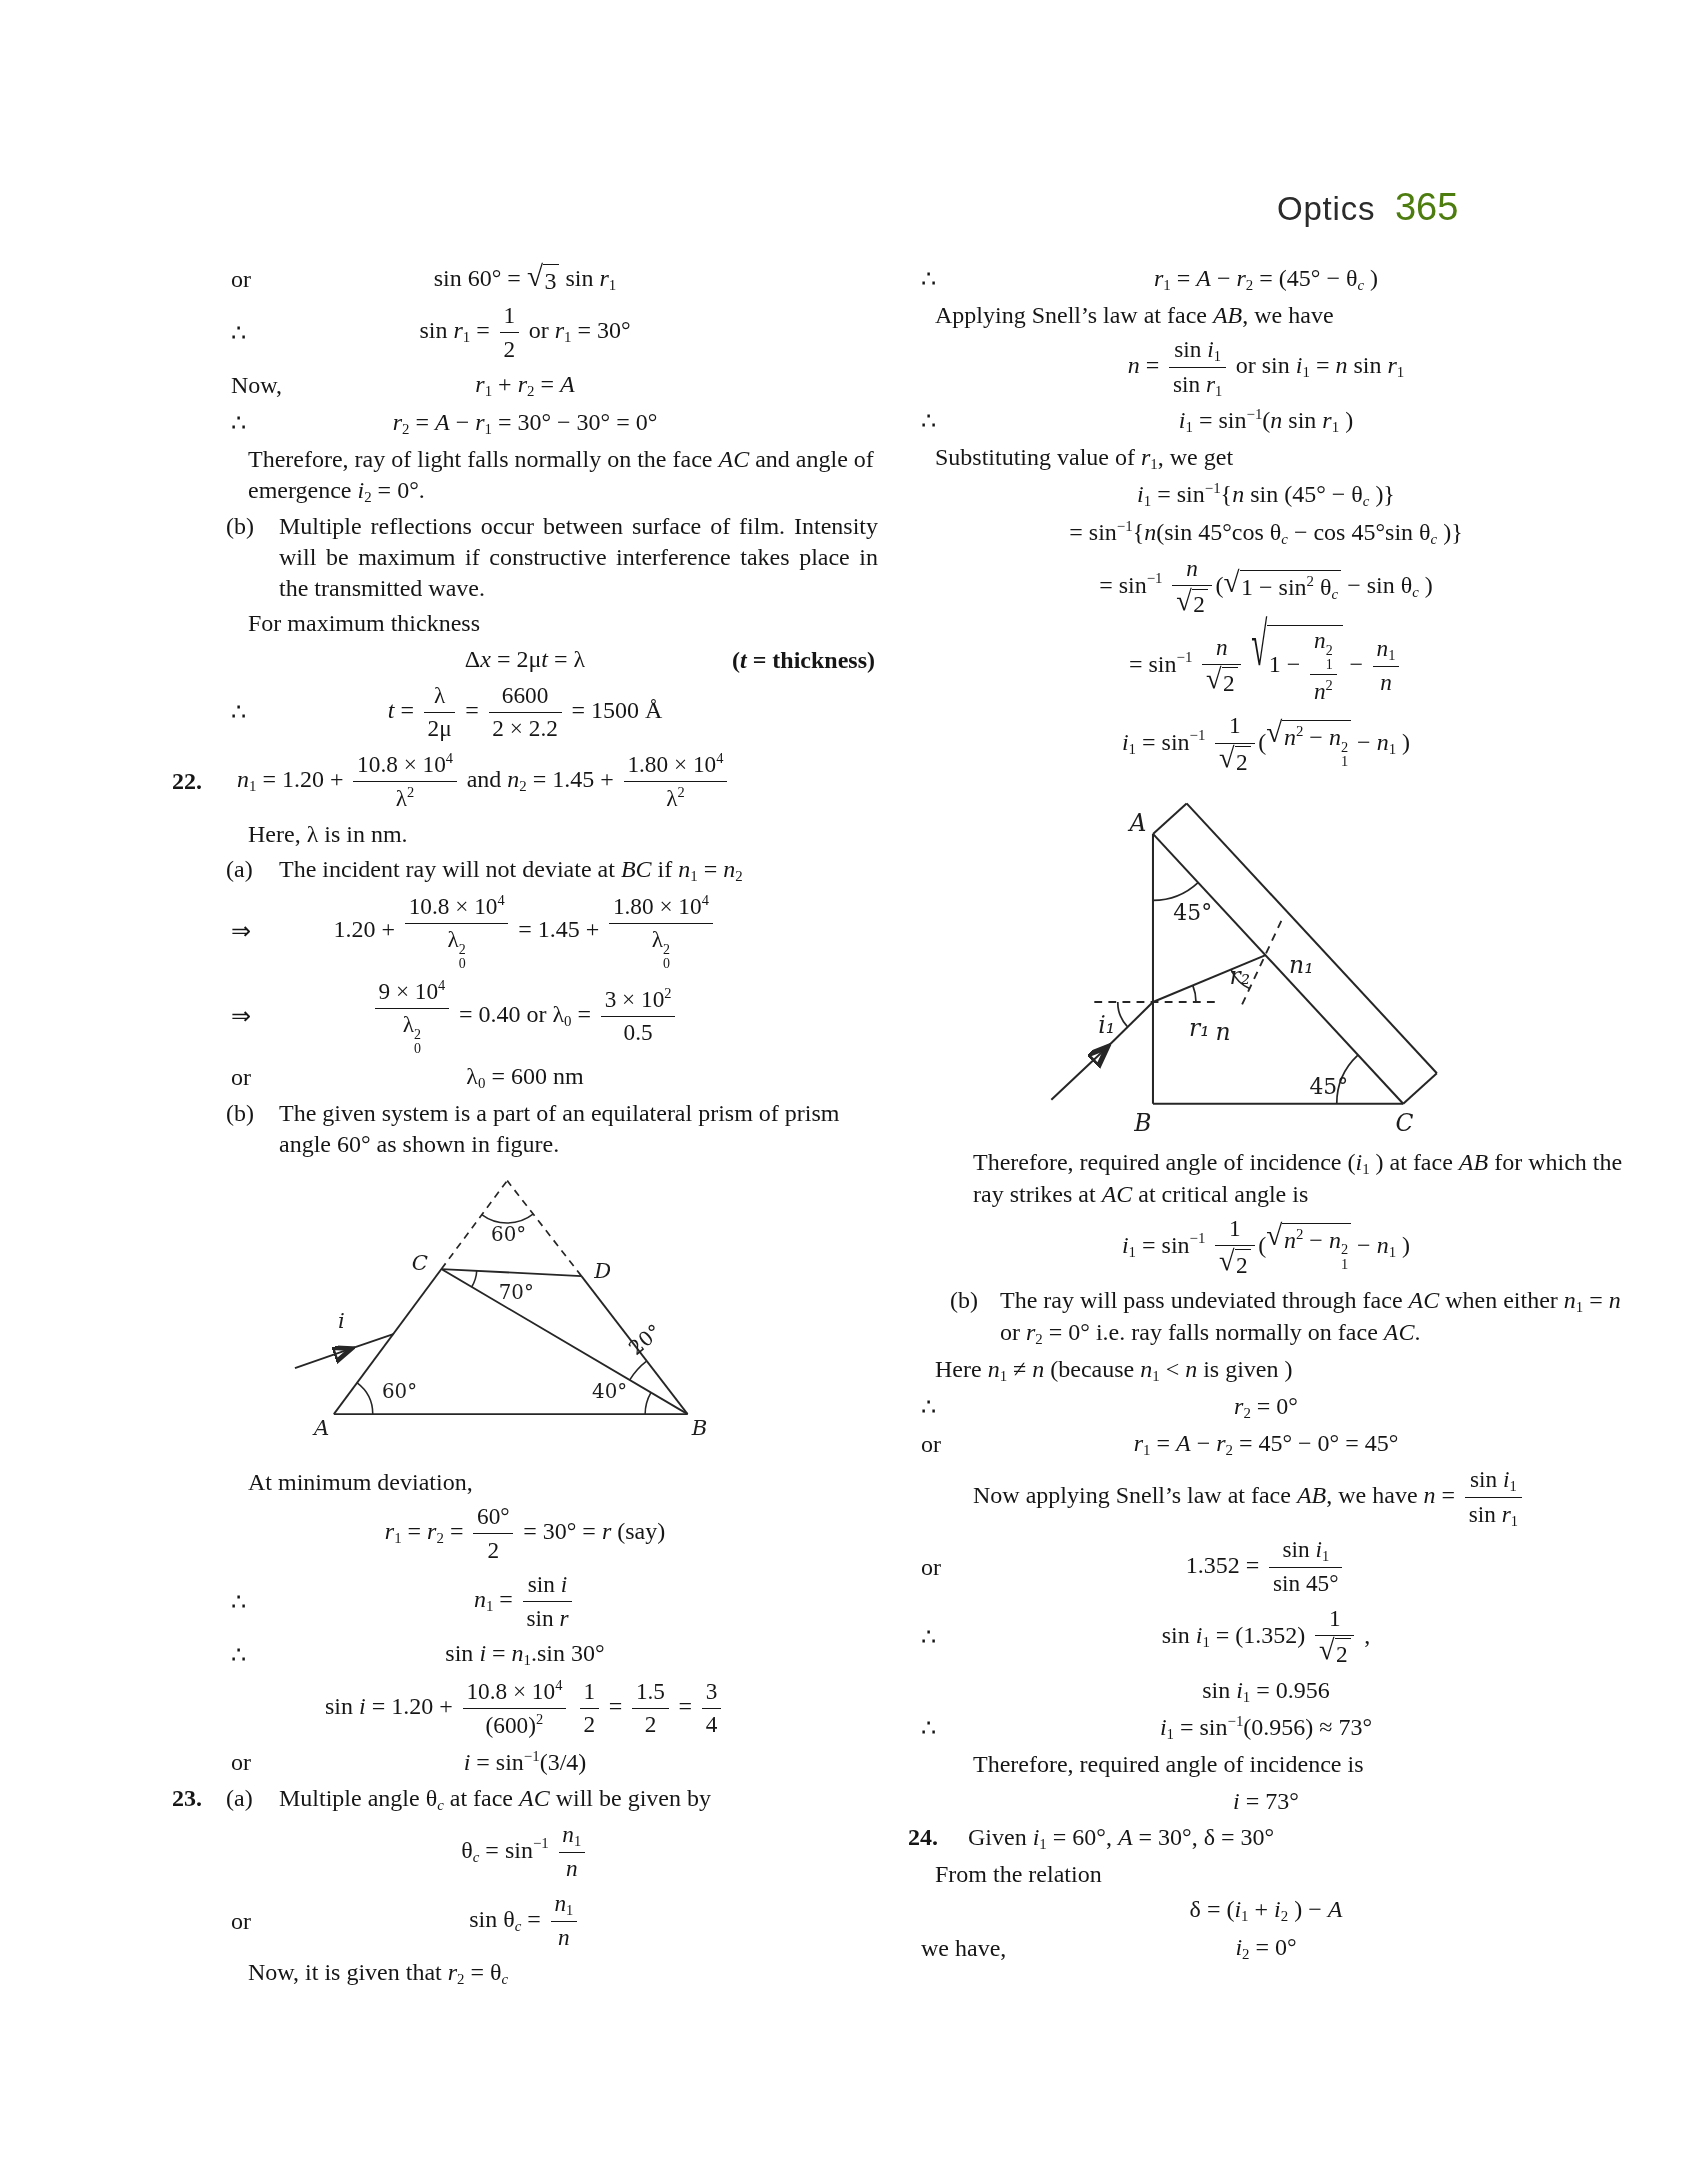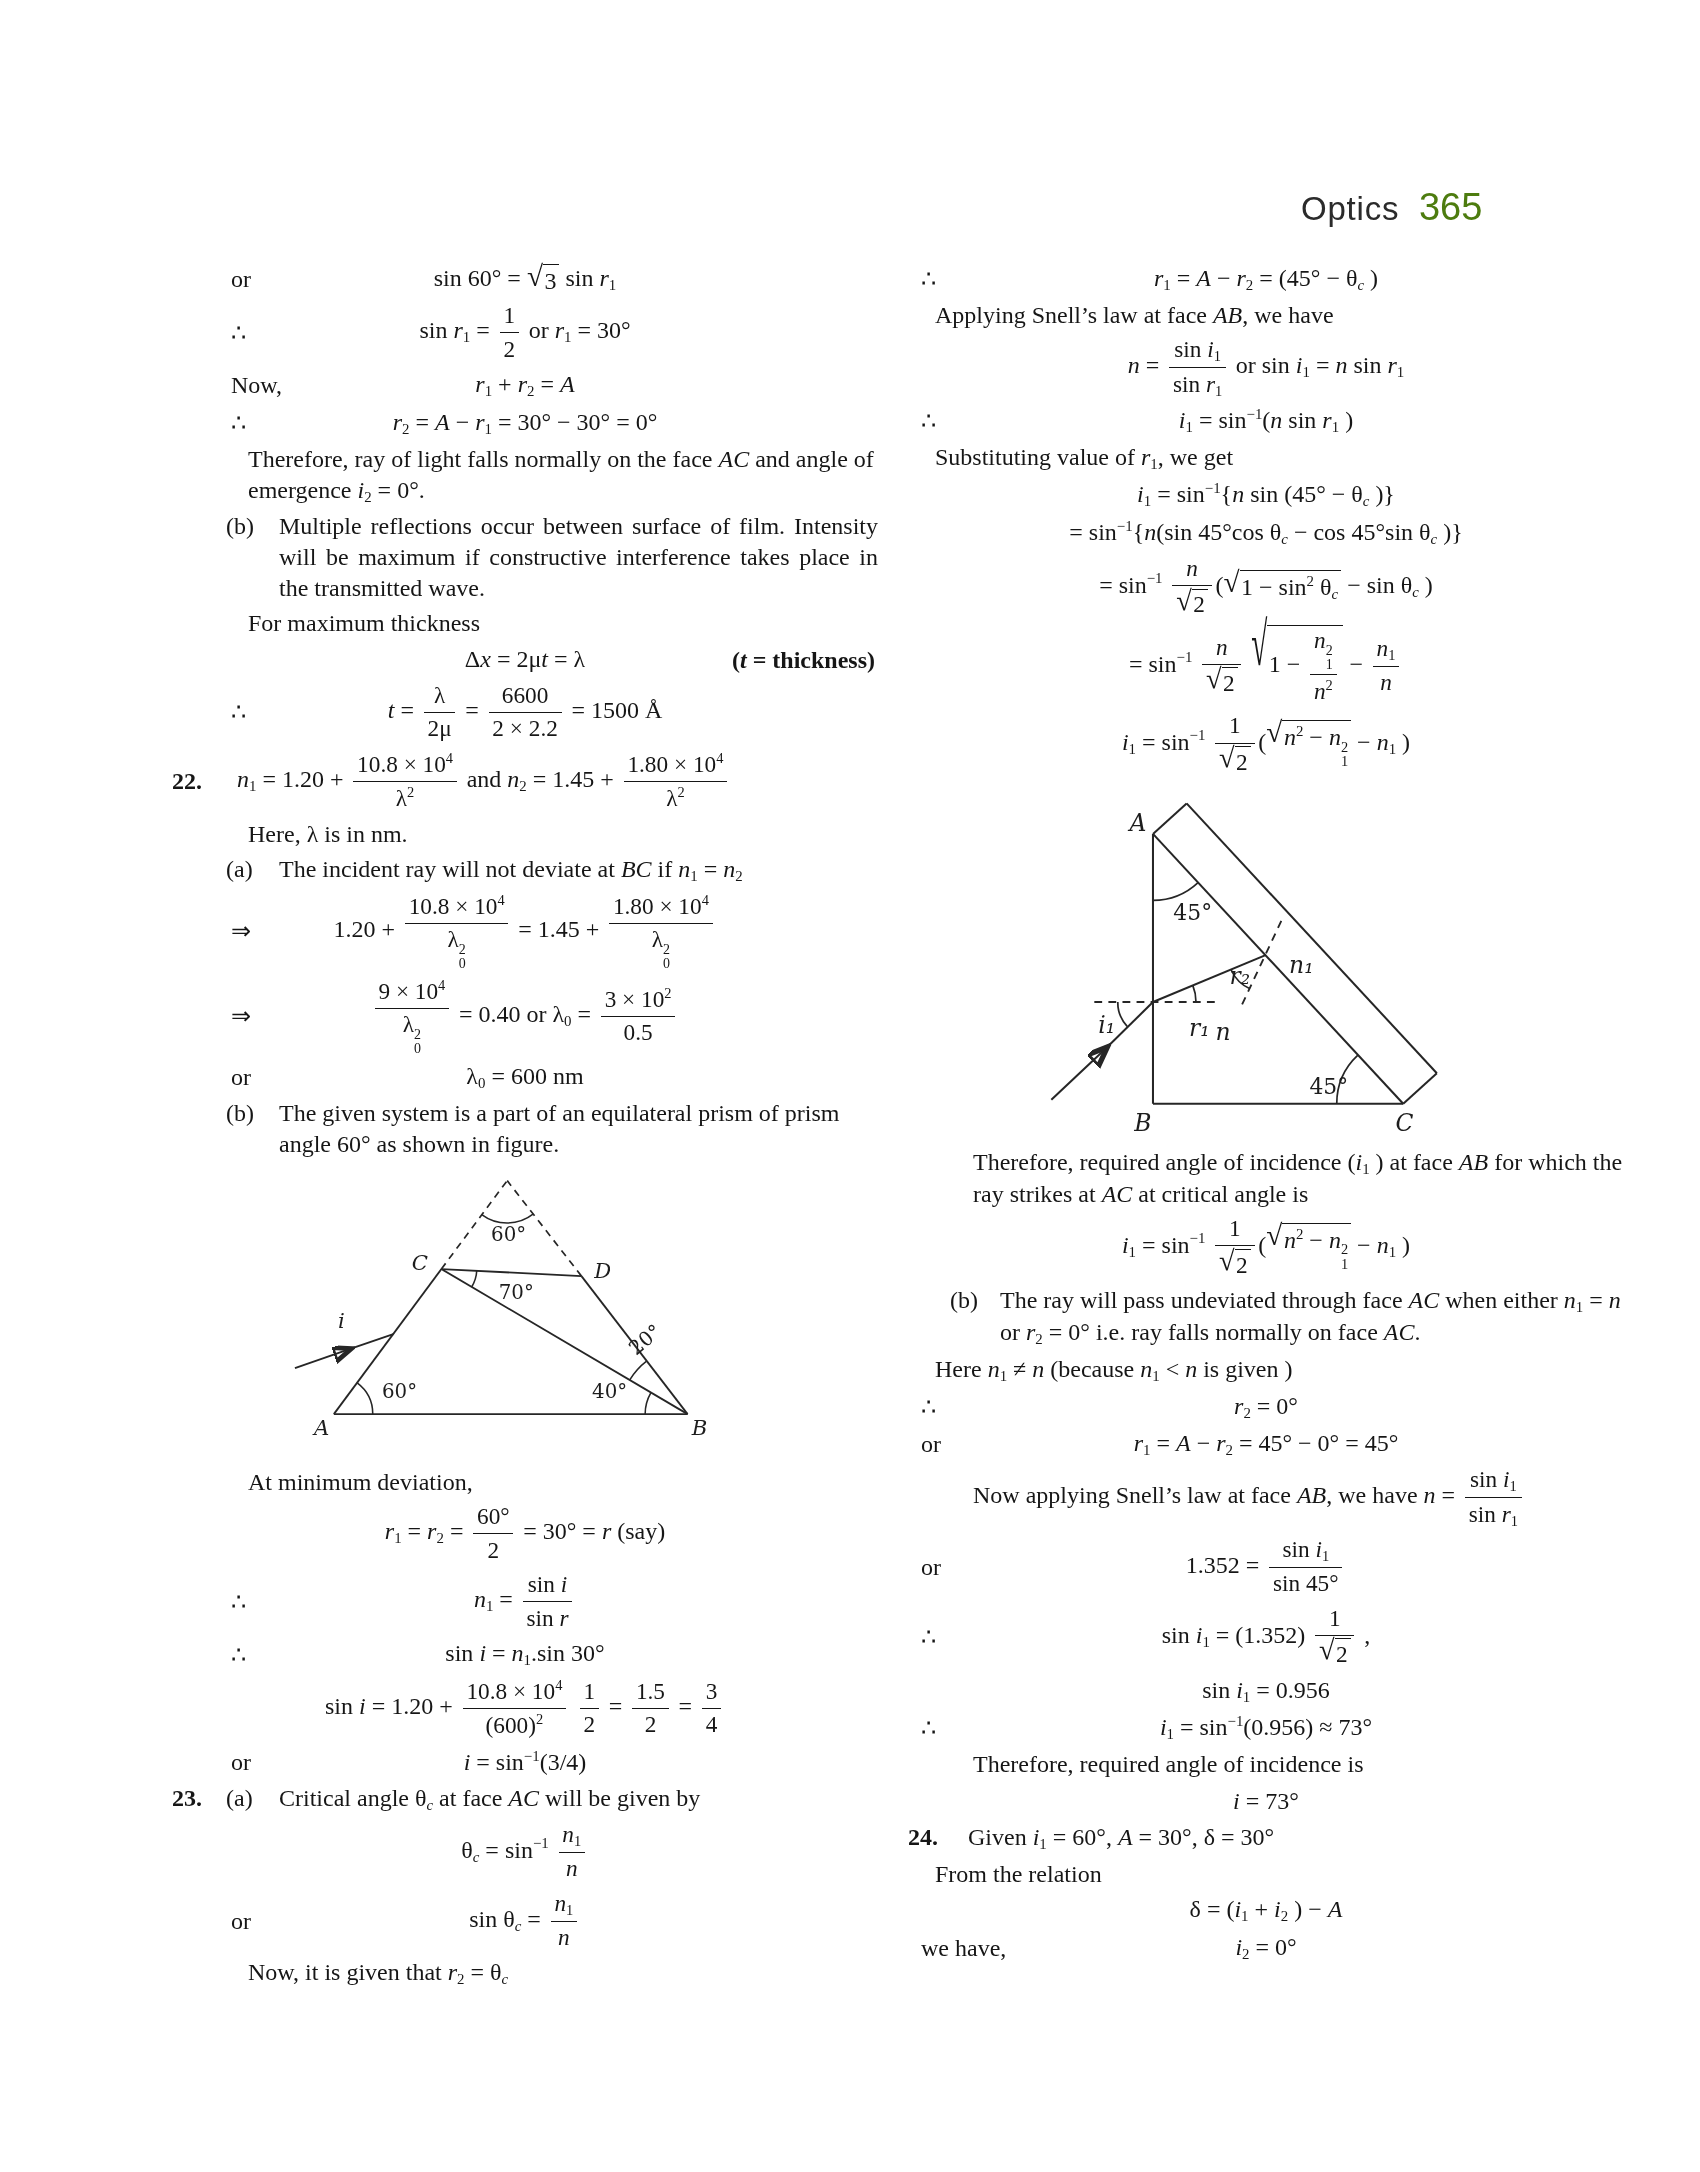--- a/index.html
+++ b/index.html
@@ -1,20 +1,20 @@
 <!DOCTYPE html>
 <html style="font-size:12px"><head>
 <meta charset="utf-8">
 <style>
   html,body{margin:0;padding:0;background:#ffffff;}
   .page{position:relative;width:1700px;height:2172px;background:#ffffff;overflow:hidden;
         font-family:"Liberation Serif", serif;font-size:24px;color:#161616;}
   
   .hdr{position:absolute;left:1277px;top:186px;display:flex;align-items:baseline;gap:19.6px;
-       font-family:"Liberation Sans", sans-serif;margin-left:24px;}
+       font-family:"Liberation Sans", sans-serif;}
   .hdr .chap{font-size:33px;font-weight:400;color:#2b2b2b;letter-spacing:0.8px;}
   .hdr .pgno{font-size:38px;font-weight:400;color:#4d7c0f;}
   
   .col{position:absolute;top:258px;}
   #col-left{left:172px;width:706px;}
   #col-right{left:892px;width:748px;}
   
   .line{position:relative;margin:4.5px 0;line-height:1.28;}
   .line .body{display:inline-block;}
   .eq{display:flex;align-items:center;justify-content:center;min-height:33px;}
@@ -177,21 +177,21 @@
         <span class="lbl">∴</span>
         <span class="body"><span class="t">sin </span><span class="v">i</span><span class="t"> = </span><span class="v">n</span><span class="sb">1</span><span class="t">.sin 30°</span></span>
       </div>
       <div class="line eq">
         <span class="body"><span class="t">sin </span><span class="v">i</span><span class="t"> =  1.20 + </span><span class="fr"><span class="n"><span class="t">10.8 × 10</span><span class="sp">4</span></span><span class="d"><span class="t">(600)</span><span class="sp">2</span></span></span><span class="t">  </span><span class="fr"><span class="n"><span class="t">1</span></span><span class="d"><span class="t">2</span></span></span><span class="t"> = </span><span class="fr"><span class="n"><span class="t">1.5</span></span><span class="d"><span class="t">2</span></span></span><span class="t"> = </span><span class="fr"><span class="n"><span class="t">3</span></span><span class="d"><span class="t">4</span></span></span></span>
       </div>
       <div class="line eq">
         <span class="lbl">or</span>
         <span class="body"><span class="v">i</span><span class="t"> = sin</span><span class="sp">−1</span><span class="t">(3/4)</span></span>
       </div>
-      <div class="line p numbered tagged"><span class="num">23.</span><span class="tag">(a)</span><span class="body"><span class="t">Critical angle θ</span><span class="sb it">c</span><span class="t"> at face </span><span class="v">AC</span><span class="t"> will be given by</span></span></div>
+      <div class="line p numbered tagged"><span class="num">23.</span><span class="tag">(a)</span><span class="body"><span class="t">Multiple angle θ</span><span class="sb it">c</span><span class="t"> at face </span><span class="v">AC</span><span class="t"> will be given by</span></span></div>
       <div class="line eq">
         <span class="body"><span class="t">θ</span><span class="sb it">c</span><span class="t"> = sin</span><span class="sp">−1</span><span class="t"> </span><span class="fr"><span class="n"><span class="v">n</span><span class="sb">1</span></span><span class="d"><span class="v">n</span></span></span></span>
       </div>
       <div class="line eq">
         <span class="lbl">or</span>
         <span class="body"><span class="t">sin θ</span><span class="sb it">c</span><span class="t"> = </span><span class="fr"><span class="n"><span class="v">n</span><span class="sb">1</span></span><span class="d"><span class="v">n</span></span></span></span>
       </div>
       <div class="line p"><span class="body"><span class="t">Now, it is given that </span><span class="v">r</span><span class="sb">2</span><span class="t"> = θ</span><span class="sb it">c</span></span></div>
     </div>
   <div class="col" id="col-right">

